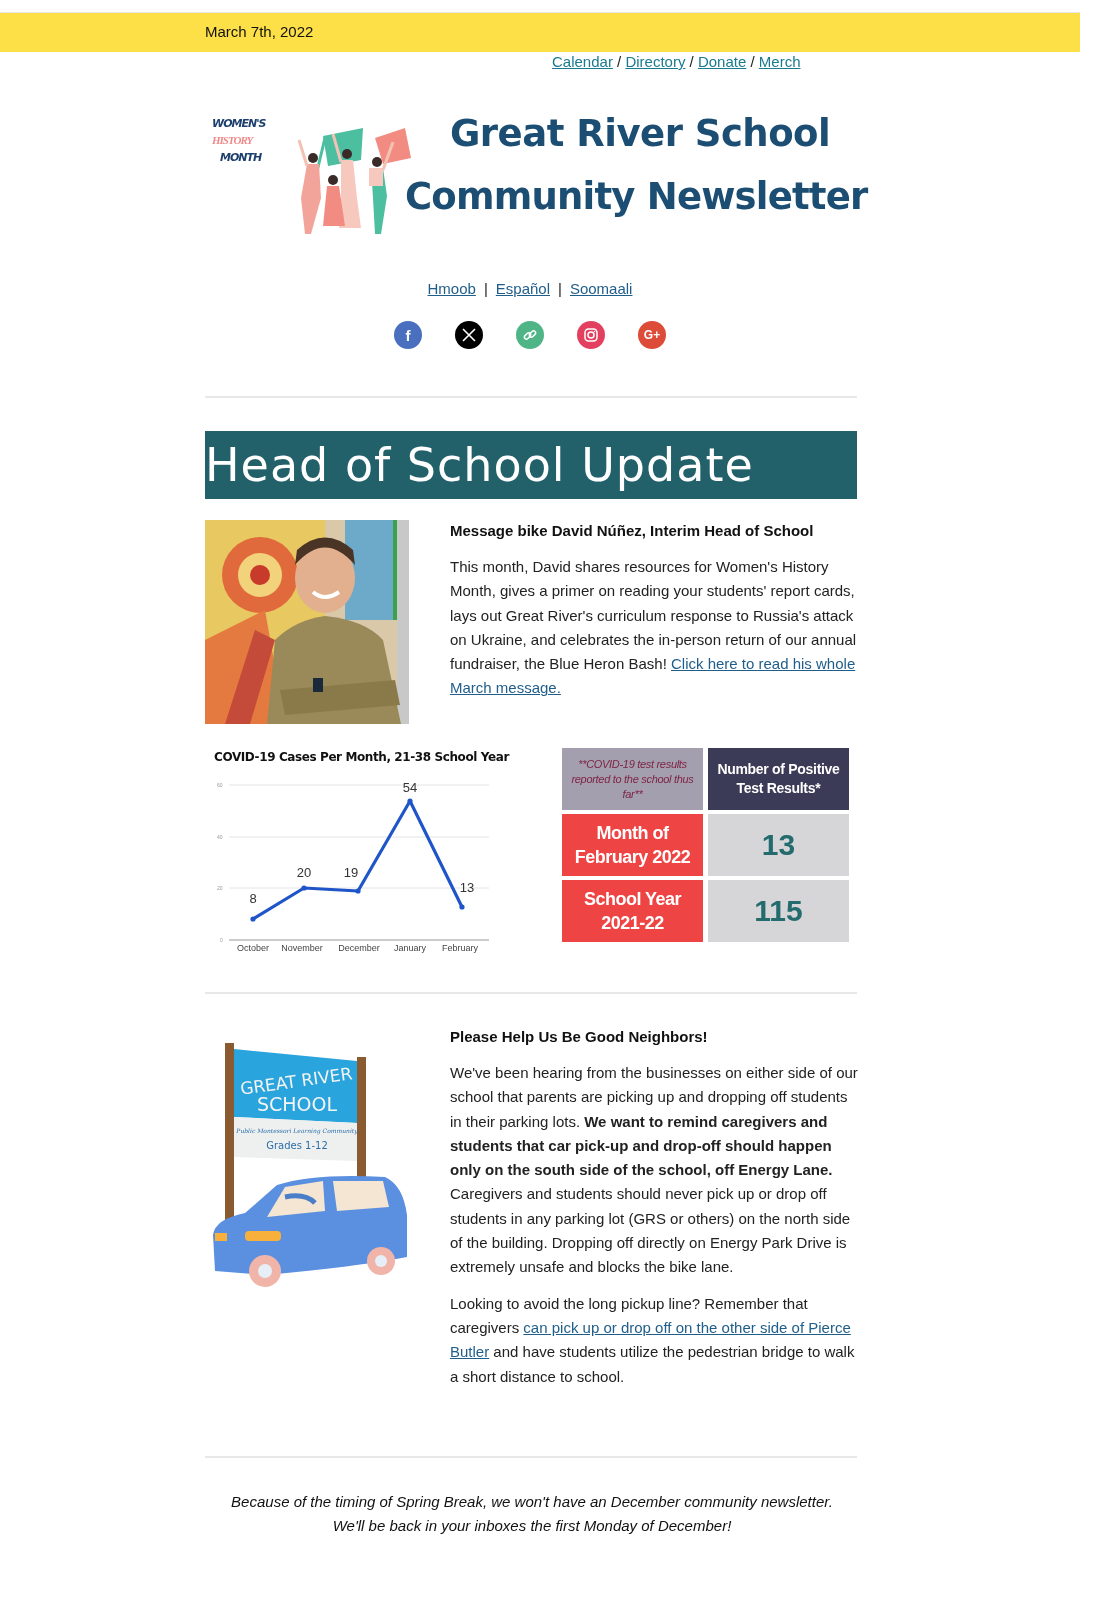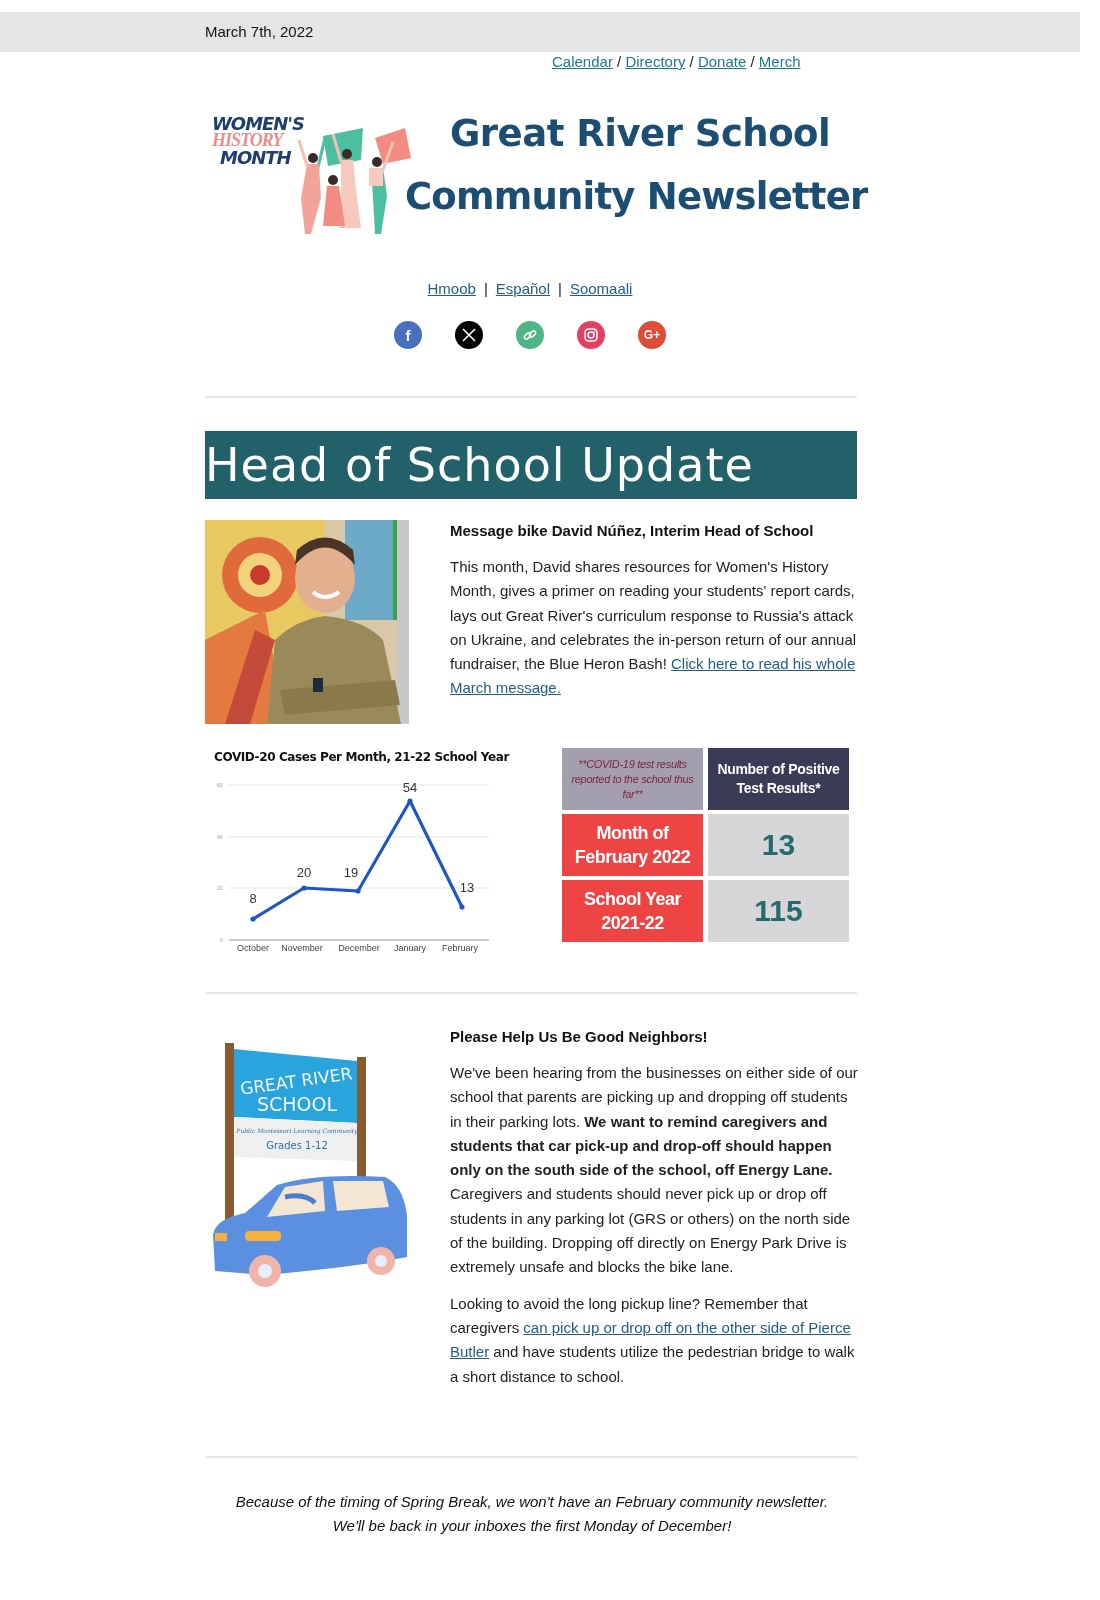--- a/index.html
+++ b/index.html
@@ -1,26 +1,26 @@
 <!DOCTYPE html>
 <html><head>
 <meta charset="utf-8">
 <style>
   * { box-sizing: border-box; margin: 0; padding: 0; }
   html, body { width: 1100px; background: #ffffff; }
   body { font-family: "Liberation Sans", sans-serif; color: #111; position: relative; height: 1600px; overflow: hidden; }
   a { color: #1f5d8a; text-decoration: underline; }
 
-  .topbar { position: absolute; top: 12px; left: 0; width: 1080px; height: 40px; background: #e5e5e5; border-top: 1px solid #e6e6e6; padding-left: 12px; }
+  .topbar { position: absolute; top: 12px; left: 0; width: 1080px; height: 40px; background: #fde047; border-top: 1px solid #e6e6e6; padding-left: 12px; }
   .topbar .date { position: absolute; left: 205px; top: 10px; font-size: 15px; color: #111; }
   .topbar .links { position: absolute; left: 552px; top: 10px; font-size: 15px; color: #222; margin-top: 30px; }
   .topbar .links a { color: #1b7a8f; }
 
   .header { position: absolute; top: 100px; left: 205px; width: 655px; height: 140px; }
-  .whm { position: absolute; left: 7px; top: 15px; font-family: "DejaVu Sans", sans-serif; font-weight: bold; font-style: italic; font-size: 18px; line-height: 17px; letter-spacing: -1px; }
+  .whm { position: absolute; left: 7px; top: 15px; font-family: "DejaVu Sans", sans-serif; font-weight: bold; font-style: italic; font-size: 11px; line-height: 17px; letter-spacing: -1px; }
   .whm .l1 { color: #1d3f6e; }
   .whm .l2 { color: #f08a8a; font-family: Liberation Serif, serif; }
   .whm .l3 { color: #1d3f6e; padding-left: 8px; }
   .figures { position: absolute; left: 78px; top: 18px; width: 140px; height: 118px; }
   .title1 { position: absolute; left: 245px; top: 12px; font-family: "DejaVu Sans", sans-serif; font-weight: bold; font-size: 37px; color: #1b4e72; letter-spacing: -0.5px; }
   .title2 { position: absolute; left: 200px; top: 75px; font-family: "DejaVu Sans", sans-serif; font-weight: bold; font-size: 37px; color: #1b4e72; letter-spacing: -0.8px; white-space: nowrap; }
 
   .langs { position: absolute; top: 262px; left: 0; width: 1060px; text-align: center; font-size: 15px; color: #222; margin-top: 18px; }
   .langs a { color: #1f5d8a; }
   .langs .sep { margin: 0 8px; }
@@ -143,21 +143,21 @@
   <path d="M75 170 L190 160 L195 185 L80 195 Z" fill="#8a7a4a"></path>
   <rect x="108" y="158" width="10" height="14" fill="#1a2a3a"></rect>
 </svg>
 
 <div class="msg">
   <h3>Message bike David Núñez, Interim Head of School</h3>
   <p><span>This month, David shares resources for Women's History Month, gives a primer on reading your students' report cards, lays out Great River's curriculum response to Russia's attack on Ukraine, and celebrates the in-person return of our annual fundraiser, the Blue Heron Bash! </span><a href="#">Click here to read his whole March message.</a></p>
 </div>
 
 <div class="chart">
-  <div class="ctitle">COVID-20 Cases Per Month, 21-22 School Year</div>
+  <div class="ctitle">COVID-19 Cases Per Month, 21-38 School Year</div>
   <svg width="290" height="215" viewBox="0 0 290 215" style="position:absolute;left:0;top:0;">
     <g font-family="Liberation Sans, sans-serif" font-size="5" fill="#999">
       <line x1="24" y1="40" x2="284" y2="40" stroke="#e4e4e4" stroke-width="1"></line>
       <line x1="24" y1="92" x2="284" y2="92" stroke="#e4e4e4" stroke-width="1"></line>
       <line x1="24" y1="143" x2="284" y2="143" stroke="#e4e4e4" stroke-width="1"></line>
       <line x1="24" y1="195" x2="284" y2="195" stroke="#999" stroke-width="1"></line>
       <text x="12" y="42">60</text>
       <text x="12" y="94">40</text>
       <text x="12" y="145">20</text>
       <text x="15" y="197">0</text>
@@ -221,15 +221,15 @@
 
 <div class="neighbors">
   <h3>Please Help Us Be Good Neighbors!</h3>
   <p><span>We've been hearing from the businesses on either side of our school that parents are picking up and dropping off students in their parking lots. </span><b>We want to remind caregivers and students that car pick-up and drop-off should happen only on the south side of the school, off Energy Lane.</b><span> Caregivers and students should never pick up or drop off students in any parking lot (GRS or others) on the north side of the building. Dropping off directly on Energy Park Drive is extremely unsafe and blocks the bike lane.</span></p>
   <p><span>Looking to avoid the long pickup line? Remember that caregivers </span><a href="#">can pick up or drop off on the other side of Pierce Butler</a><span> and have students utilize the pedestrian bridge to walk a short distance to school.</span></p>
 </div>
 
 <div class="divider" style="top:1456px;"></div>
 
 <div class="footer-note">
-  <div>Because of the timing of Spring Break, we won't have an February community newsletter.</div>
+  <div>Because of the timing of Spring Break, we won't have an December community newsletter.</div>
   <div>We'll be back in your inboxes the first Monday of December!</div>
 </div>
 
 </body></html>

